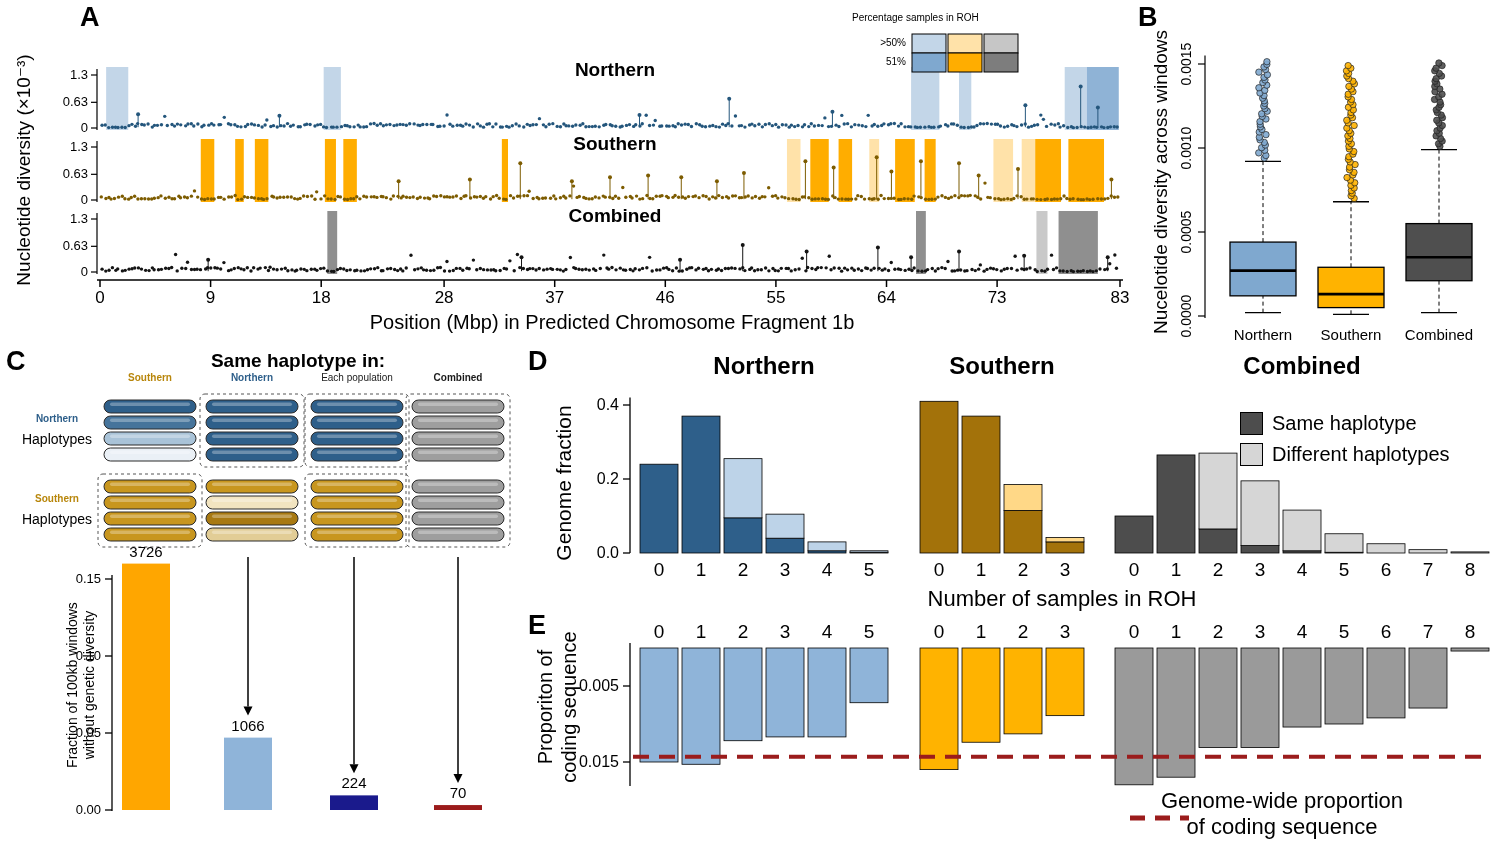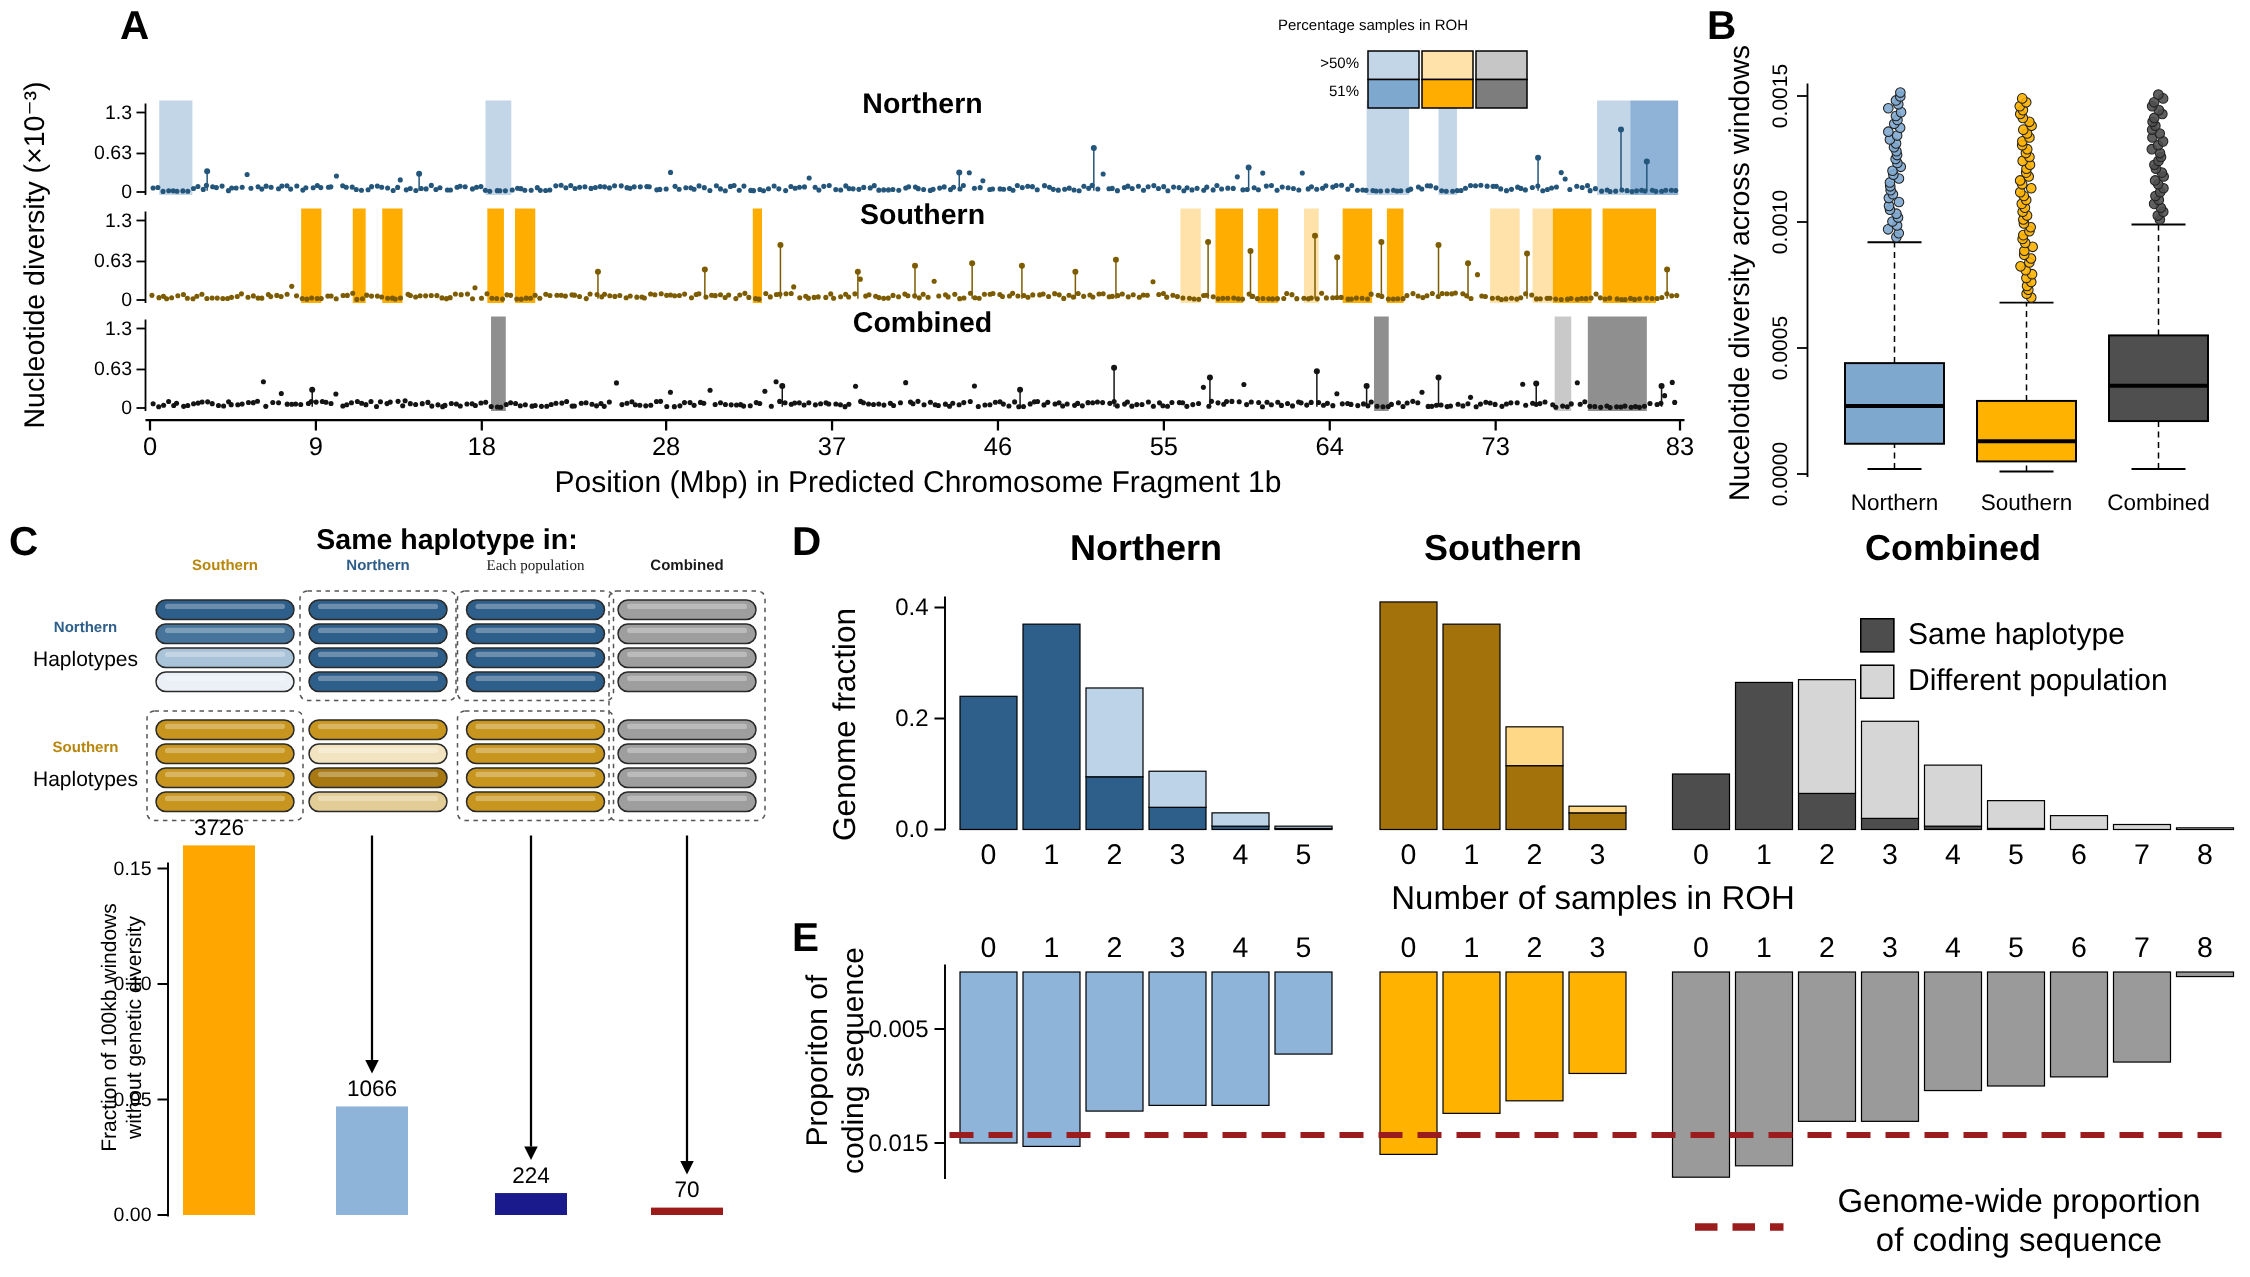--- a/index.html
+++ b/index.html
@@ -1505,21 +1505,21 @@
   <div class="lbl f15" style="left:852px;top:37px;width:54px;text-align:right">&gt;50%</div>
   <div class="lbl f15" style="left:852px;top:56px;width:54px;text-align:right">51%</div>
 
   <div class="pl" style="left:1138px;top:2px">B</div>
   <div class="lbl rot f19" style="left:1150px;top:356px;width:348px">Nucelotide diversity across windows</div>
 
   <div class="pl" style="left:6px;top:346px">C</div>
   <div class="lbl ctr f19 bold" style="left:298px;top:350px">Same haplotype in:</div>
   <div class="lbl ctr f15 bold" style="left: 150px; top: 372px; color: rgb(184, 134, 11);">Southern</div>
   <div class="lbl ctr f15 bold" style="left: 252px; top: 372px; color: rgb(46, 95, 138);">Northern</div>
-  <div class="lbl ctr f15" style="left: 357px; top: 372px; color: rgb(26, 26, 26); font-family: Liberation Serif, serif;">Each population</div>
+  <div class="lbl ctr f15" style="left: 357px; top: 372px; color: rgb(26, 26, 26);">Each population</div>
   <div class="lbl ctr f15 bold" style="left: 458px; top: 372px; color: rgb(26, 26, 26);">Combined</div>
   <div class="lbl ctr f15 bold" style="left: 57px; top: 413px; color: rgb(46, 95, 138);">Northern</div>
   <div class="lbl ctr f14" style="left:57px;top:431px">Haplotypes</div>
   <div class="lbl ctr f15 bold" style="left: 57px; top: 493px; color: rgb(184, 134, 11);">Southern</div>
   <div class="lbl ctr f14" style="left:57px;top:511px">Haplotypes</div>
   <div class="lbl rot f14 two-line" style="left:64px;top:818px;width:266px">
     <div>Fraction of 100kb windows</div>
     <div>without genetic diversity</div>
   </div>
 
@@ -1528,28 +1528,28 @@
   <div class="lbl ctr f24 bold" style="left:764px;top:352px">Northern</div>
   <div class="lbl ctr f24 bold" style="left:1002px;top:352px">Southern</div>
   <div class="lbl ctr f24 bold" style="left:1302px;top:352px">Combined</div>
   <div class="lbl" style="left:1240px;top:408px">
     <div class="leg-row">
       <span class="leg-sw" style="background: rgb(77, 77, 77);"></span>
       <span>Same haplotype</span>
     </div>
     <div class="leg-row">
       <span class="leg-sw" style="background: rgb(214, 214, 214);"></span>
-      <span>Different population</span>
+      <span>Different haplotypes</span>
     </div>
   </div>
   <div class="lbl ctr f22" style="left:1062px;top:586px">Number of samples in ROH</div>
 
   <div class="pl" style="left:528px;top:610px">E</div>
   <div class="lbl rot f20 two-line" style="left:534px;top:806px;width:198px">
     <div>Proporiton of</div>
     <div>coding sequence</div>
   </div>
-  <div class="lbl f22 two-line" style="left:1202px;top:788px;width:288px;text-align:center">
+  <div class="lbl f22 two-line" style="left:1138px;top:788px;width:288px;text-align:center">
     <div>Genome-wide proportion</div>
     <div>of coding sequence</div>
   </div>
 
 </div>
 
 </body></html>

